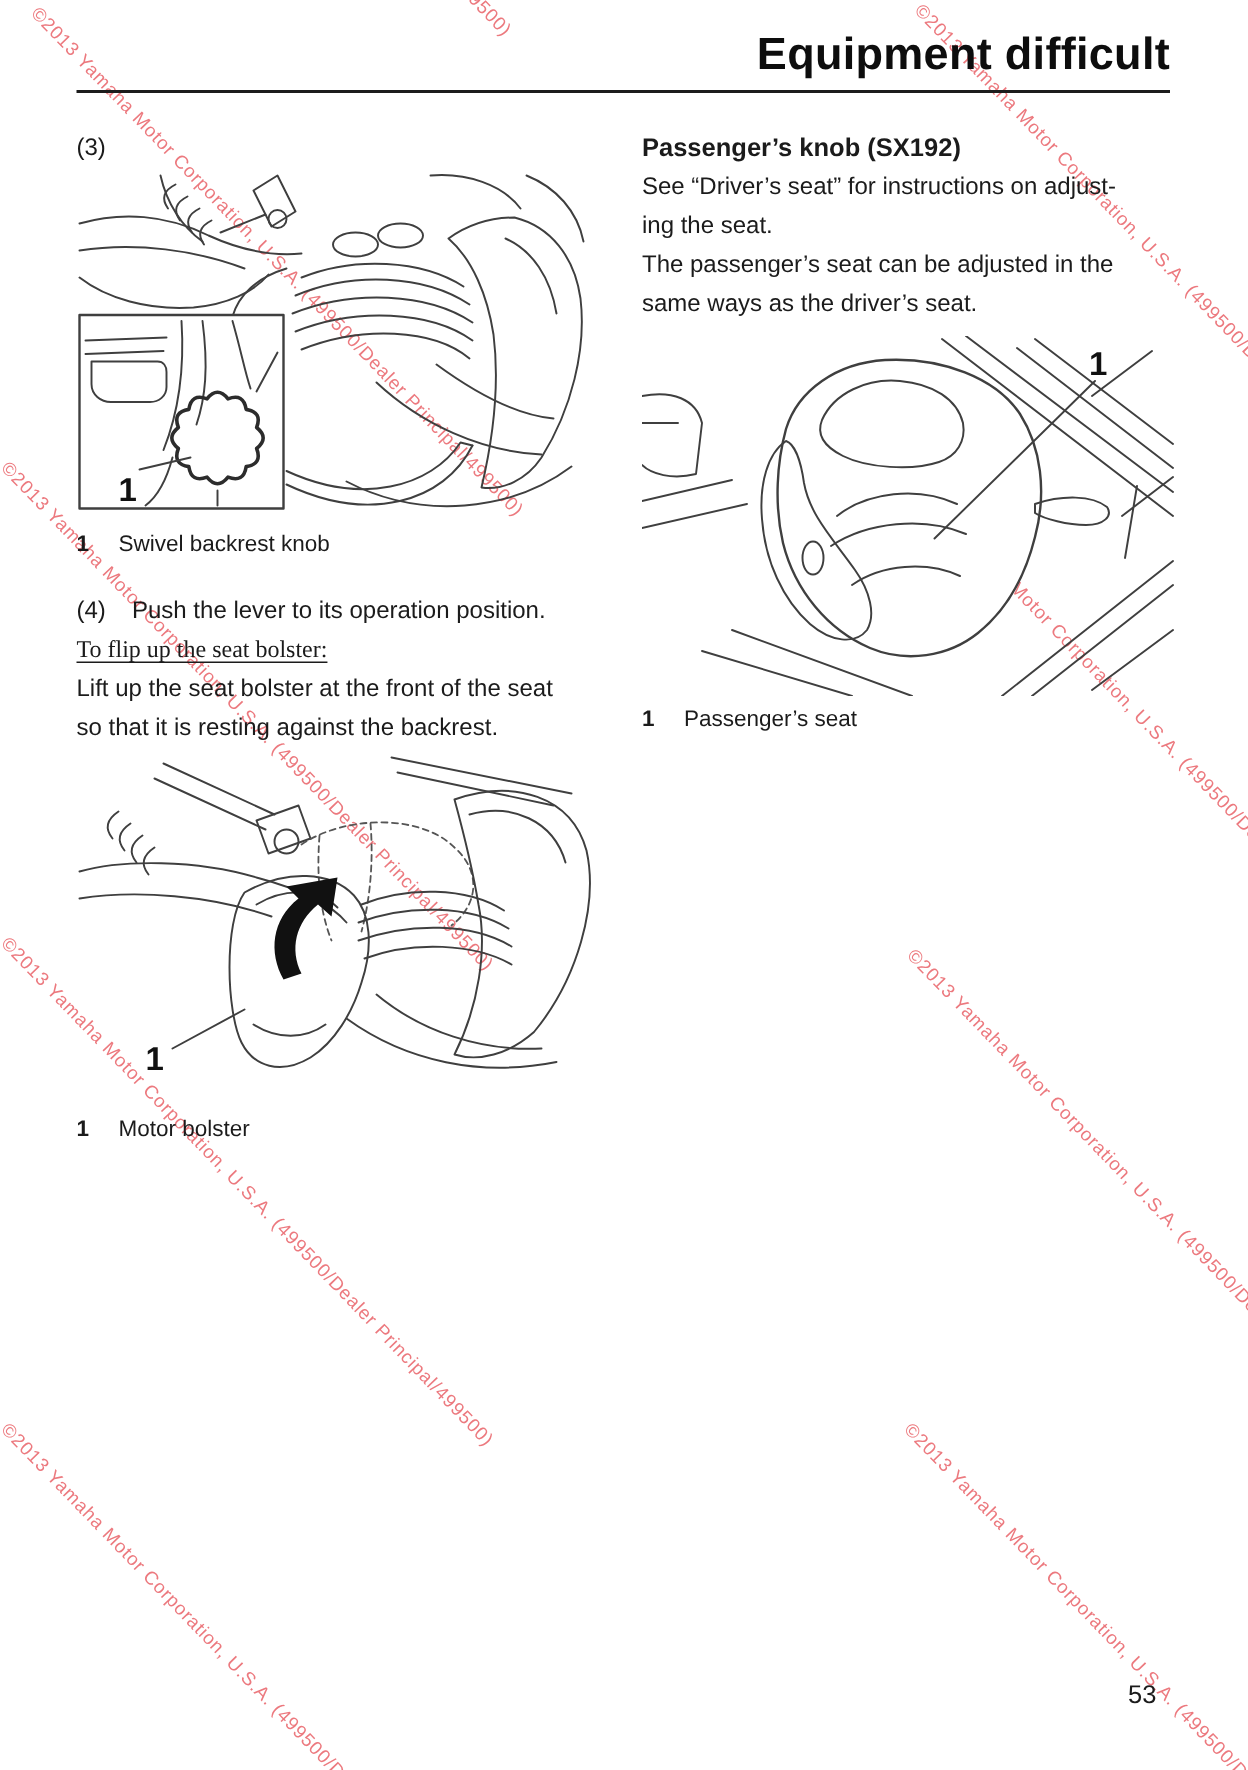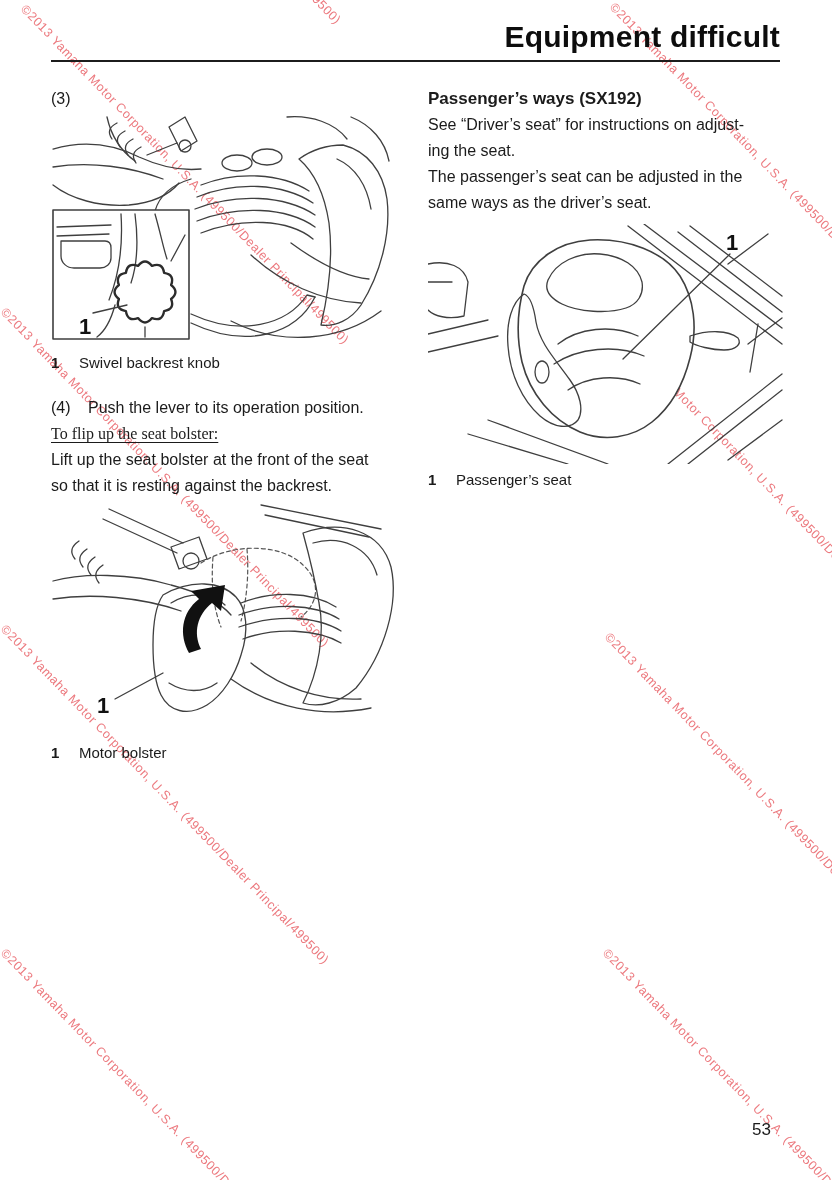--- a/index.html
+++ b/index.html
@@ -185,21 +185,21 @@
     </div>
     <div class="caption cap2">
       <span class="cap-num">1</span>
       <span class="cap-label">Motor bolster</span>
     </div>
 
   </div>
 
   <div class="col col-right">
 
-    <div class="col-heading">Passenger’s ways (SX192)</div>
+    <div class="col-heading">Passenger’s knob (SX192)</div>
     <div class="pre">See “Driver’s seat” for instructions on adjust-
 ing the seat.</div>
     <div class="pre">The passenger’s seat can be adjusted in the
 same ways as the driver’s seat.</div>
 
     <div class="fig fig3">
       <svg width="356" height="240" viewBox="0 0 356 240">
 
         <path class="line" d="M200,2 L354,120 M216,0 L354,104 M250,8 L354,88 M262,2 L354,72"></path>
         <path class="line" d="M300,40 L340,10 M320,120 L354,94 M330,100 L322,148"></path>

